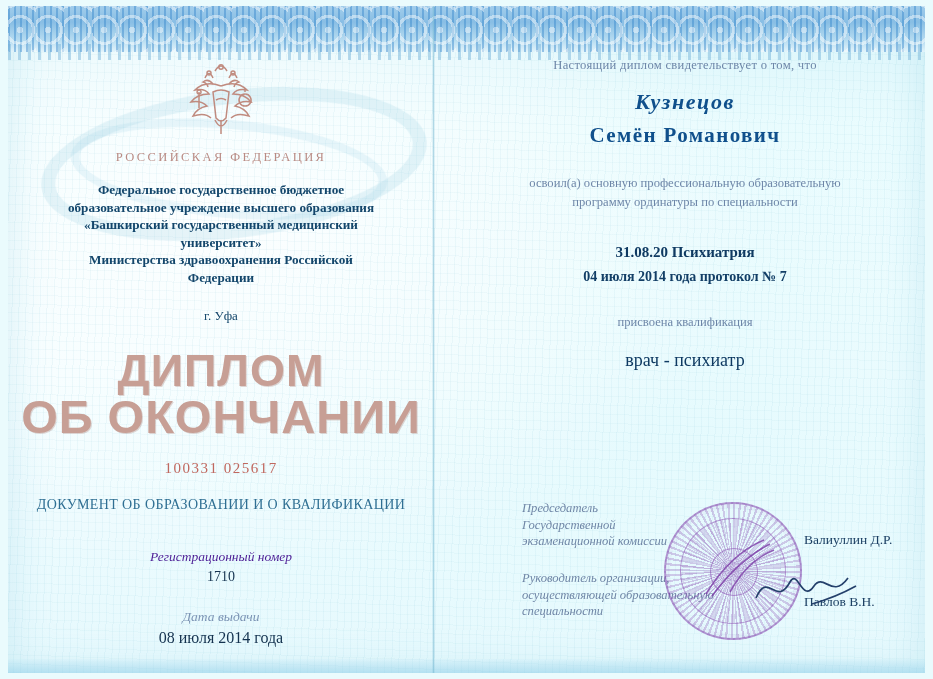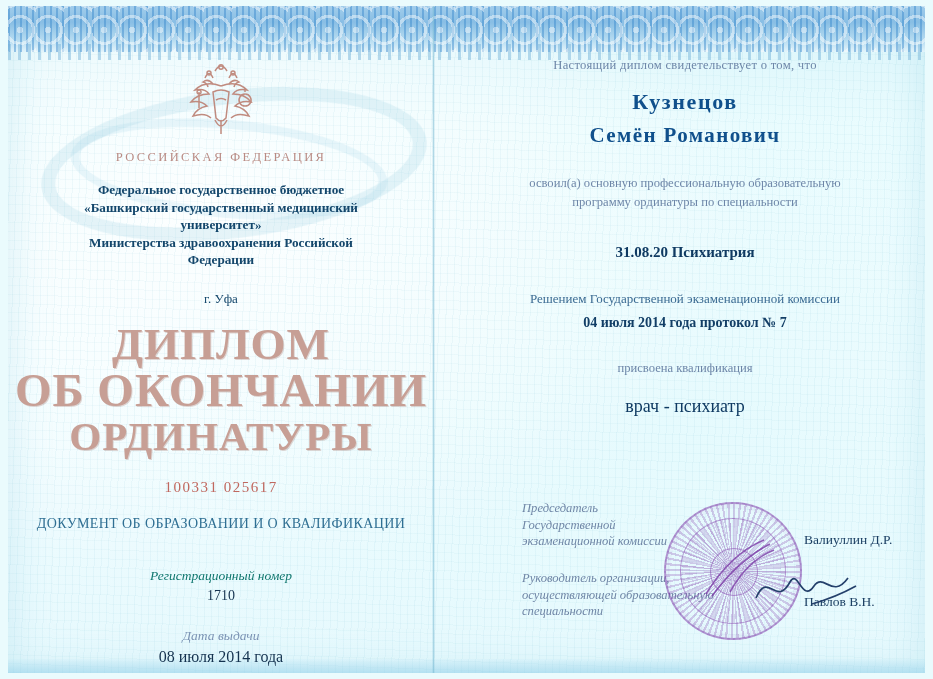--- a/index.html
+++ b/index.html
@@ -124,22 +124,22 @@
     color: #13466b;
     font-weight: bold;
   }
   .city {
     margin-top: 22px;
     font-size: 13px;
     color: #13466b;
   }
 
   .big-title {
-    margin-top: 14px;
-    font-family: Liberation Serif, serif;
+    margin-top: 24px;
+    font-family: Liberation Sans, sans-serif;
     font-weight: bold;
     color: #c79f95;
     letter-spacing: 1px;
     text-shadow: 1px 1px 0 rgba(150,95,85,0.25);
   }
   .big-title .l1 { font-size: 45px; line-height: 46px; }
   .big-title .l2 { font-size: 47px; line-height: 46px; }
   .big-title .l3 { font-size: 41px; line-height: 46px; }
 
   .doc-number {
@@ -153,21 +153,21 @@
     margin-top: 20px;
     font-size: 14px;
     letter-spacing: .4px;
     color: #2f6f93;
   }
 
   .reg-label {
     margin-top: 36px;
     font-size: 13.5px;
     font-style: italic;
-    color: #0f766e;
+    color: #4c1d95;
     font-family: "Liberation Serif", serif;
   }
   .reg-value {
     margin-top: 4px;
     font-size: 14px;
     color: #14324f;
   }
   .date-label {
     margin-top: 24px;
     font-size: 13.5px;
@@ -193,20 +193,21 @@
     color: #6d86a8;
     letter-spacing: .3px;
     font-family: "Liberation Serif", serif;
   }
   .name {
     margin-top: 16px;
     color: #10508c;
     font-weight: bold;
     font-size: 22px;
     letter-spacing: 1.6px;
+    font-style: italic;
   }
   .name2 {
     margin-top: 8px;
     color: #10508c;
     font-weight: bold;
     font-size: 21px;
     letter-spacing: 1.4px;
   }
   .r-block {
     margin-top: 26px;
@@ -353,30 +354,30 @@
           <path d="M38 30 v16 M38 28 a2 2 0 1 0 0.1 0"></path>
           <path d="M84 32 a6 6 0 1 0 0.1 0 M84 26 v4"></path>
         </g>
       </svg>
     </div>
 
     <div class="rf-title">РОССИЙСКАЯ ФЕДЕРАЦИЯ</div>
 
     <div class="org">
       <div>Федеральное государственное бюджетное</div>
+      <div>образовательное учреждение высшего образования</div>
       <div>«Башкирский государственный медицинский университет»</div>
       <div>Министерства здравоохранения Российской Федерации</div>
     </div>
 
     <div class="city">г. Уфа</div>
 
     <div class="big-title">
       <div class="l1">ДИПЛОМ</div>
       <div class="l2">ОБ ОКОНЧАНИИ</div>
-      <div class="l3">ОРДИНАТУРЫ</div>
     </div>
 
     <div class="doc-number">100331  025617</div>
     <div class="doc-sub">ДОКУМЕНТ ОБ ОБРАЗОВАНИИ И О КВАЛИФИКАЦИИ</div>
 
     <div class="reg-label">Регистрационный номер</div>
     <div class="reg-value">1710</div>
 
     <div class="date-label">Дата выдачи</div>
     <div class="date-value">08 июля 2014 года</div>
@@ -389,21 +390,20 @@
     <div class="name2">Семён Романович</div>
 
     <div class="r-block">
       <div>освоил(а) основную профессиональную образовательную</div>
       <div>программу ординатуры по специальности</div>
     </div>
 
     <div class="spec">31.08.20 Психиатрия</div>
 
 
-    <div class="r-decision">Решением Государственной экзаменационной комиссии</div>
     <div class="r-protocol">04 июля 2014 года протокол № 7</div>
 
     <div class="r-qual-label">присвоена квалификация</div>
     <div class="r-qual">врач - психиатр</div>
   </div>
 
   <div class="sig-area">
 
     <div class="sig-role r1">
       <div>Председатель</div>

